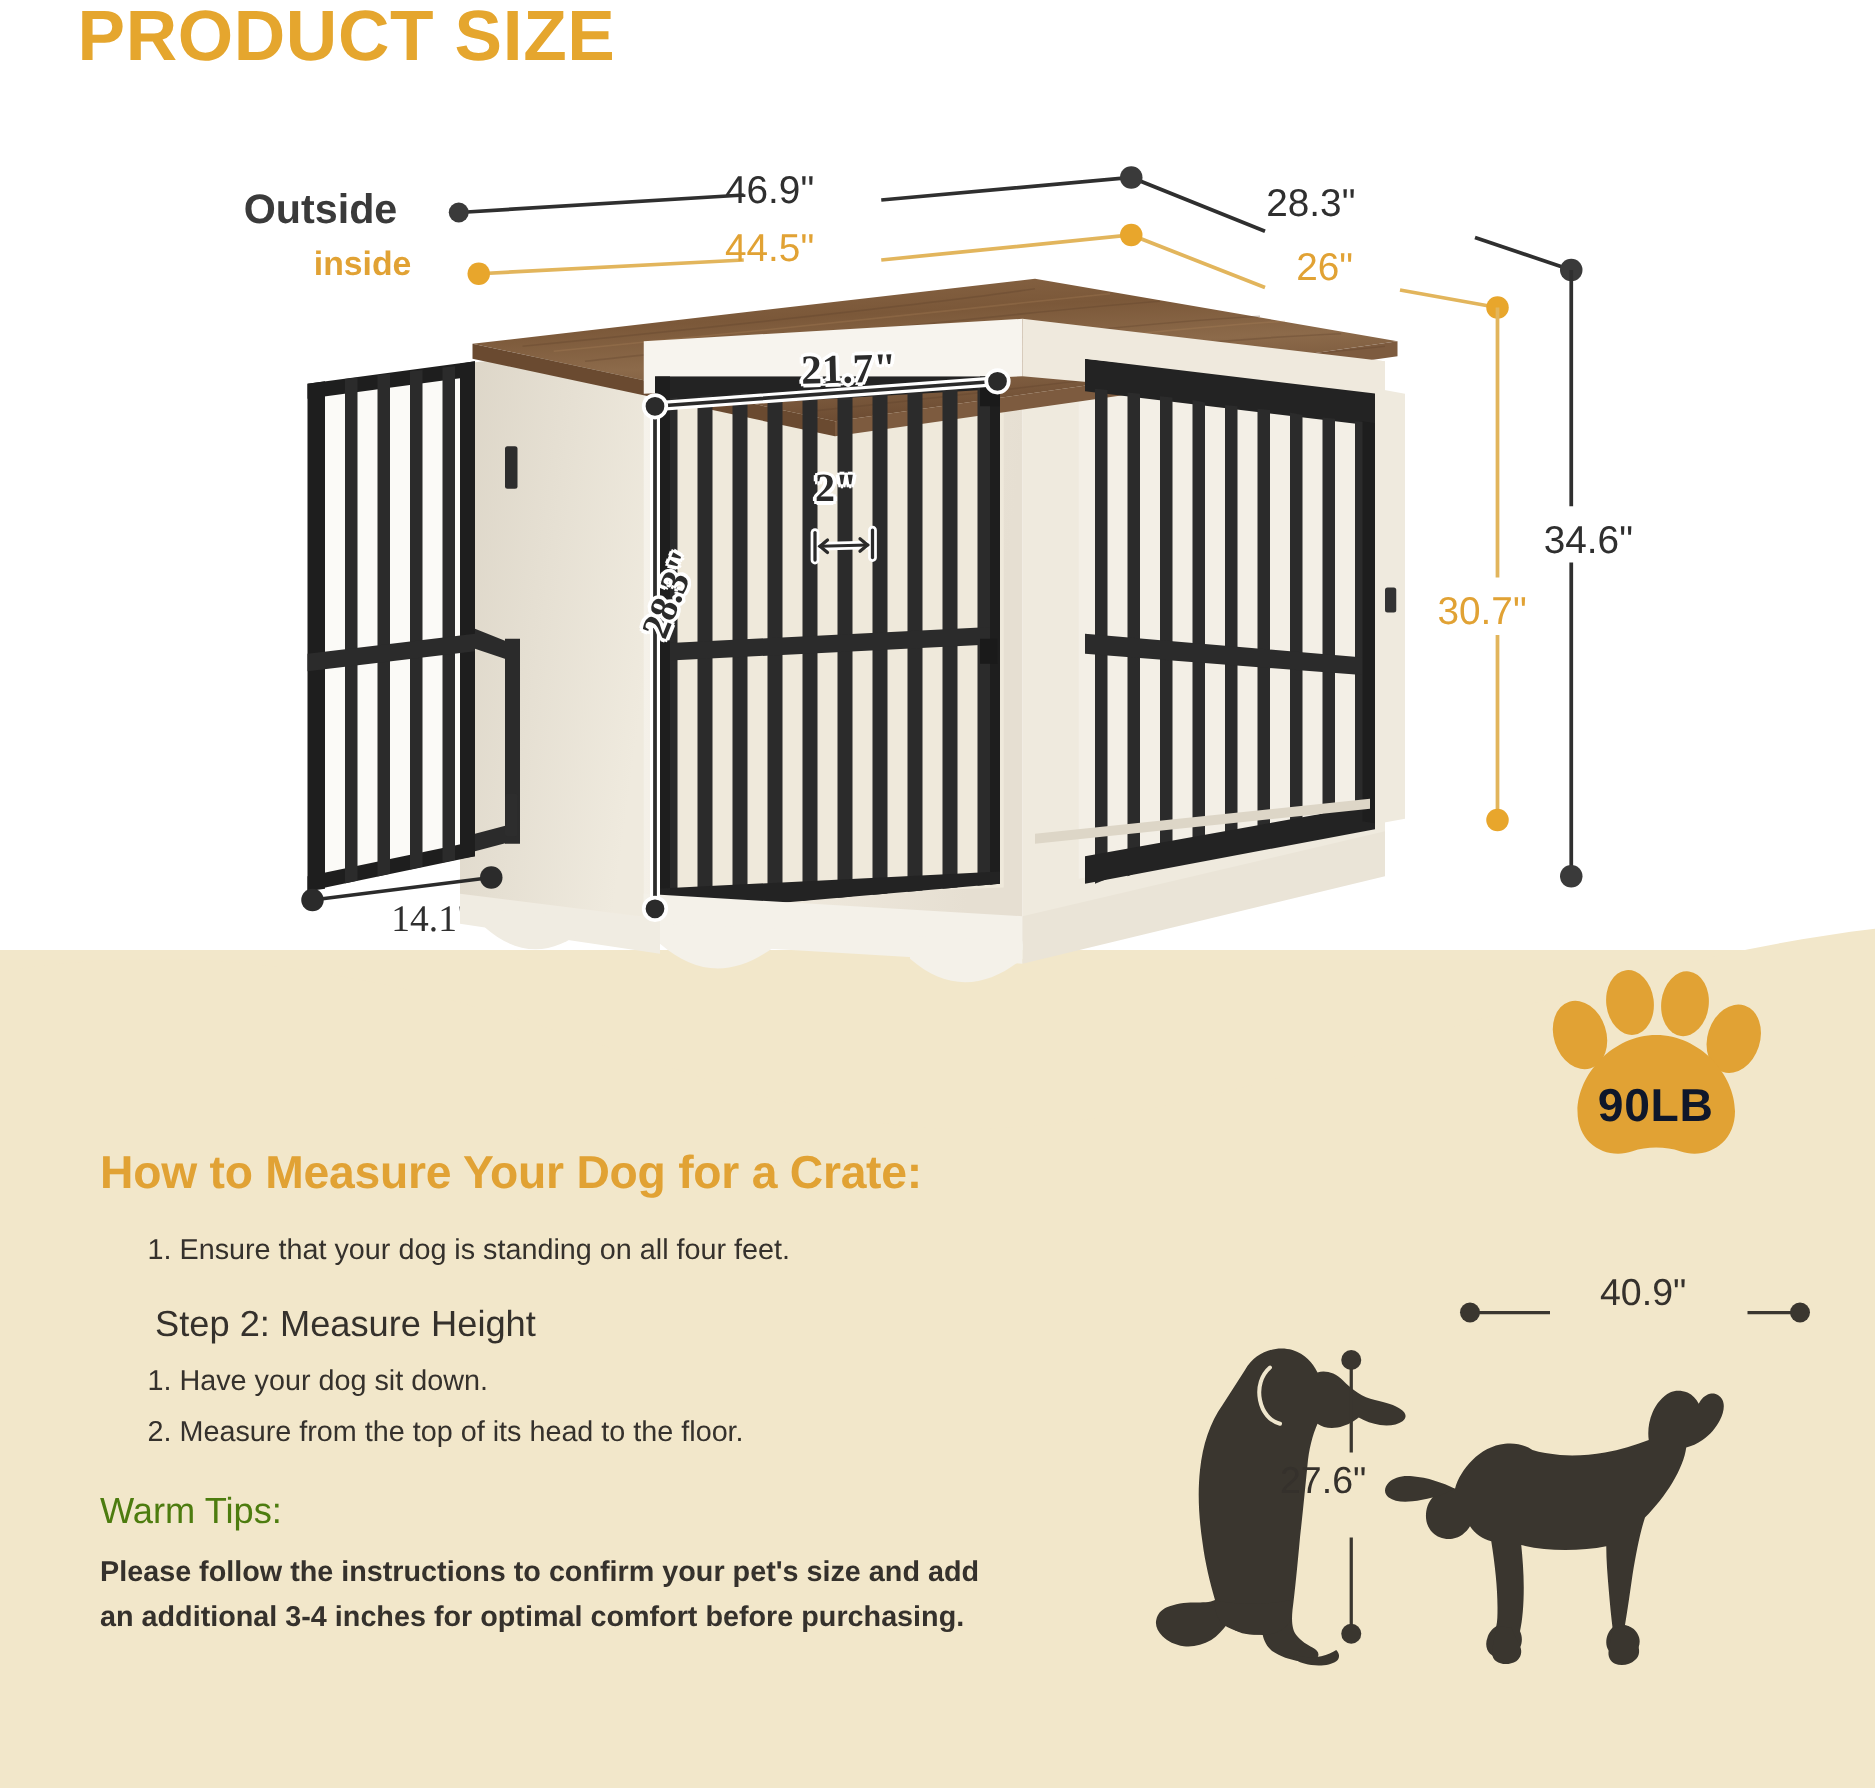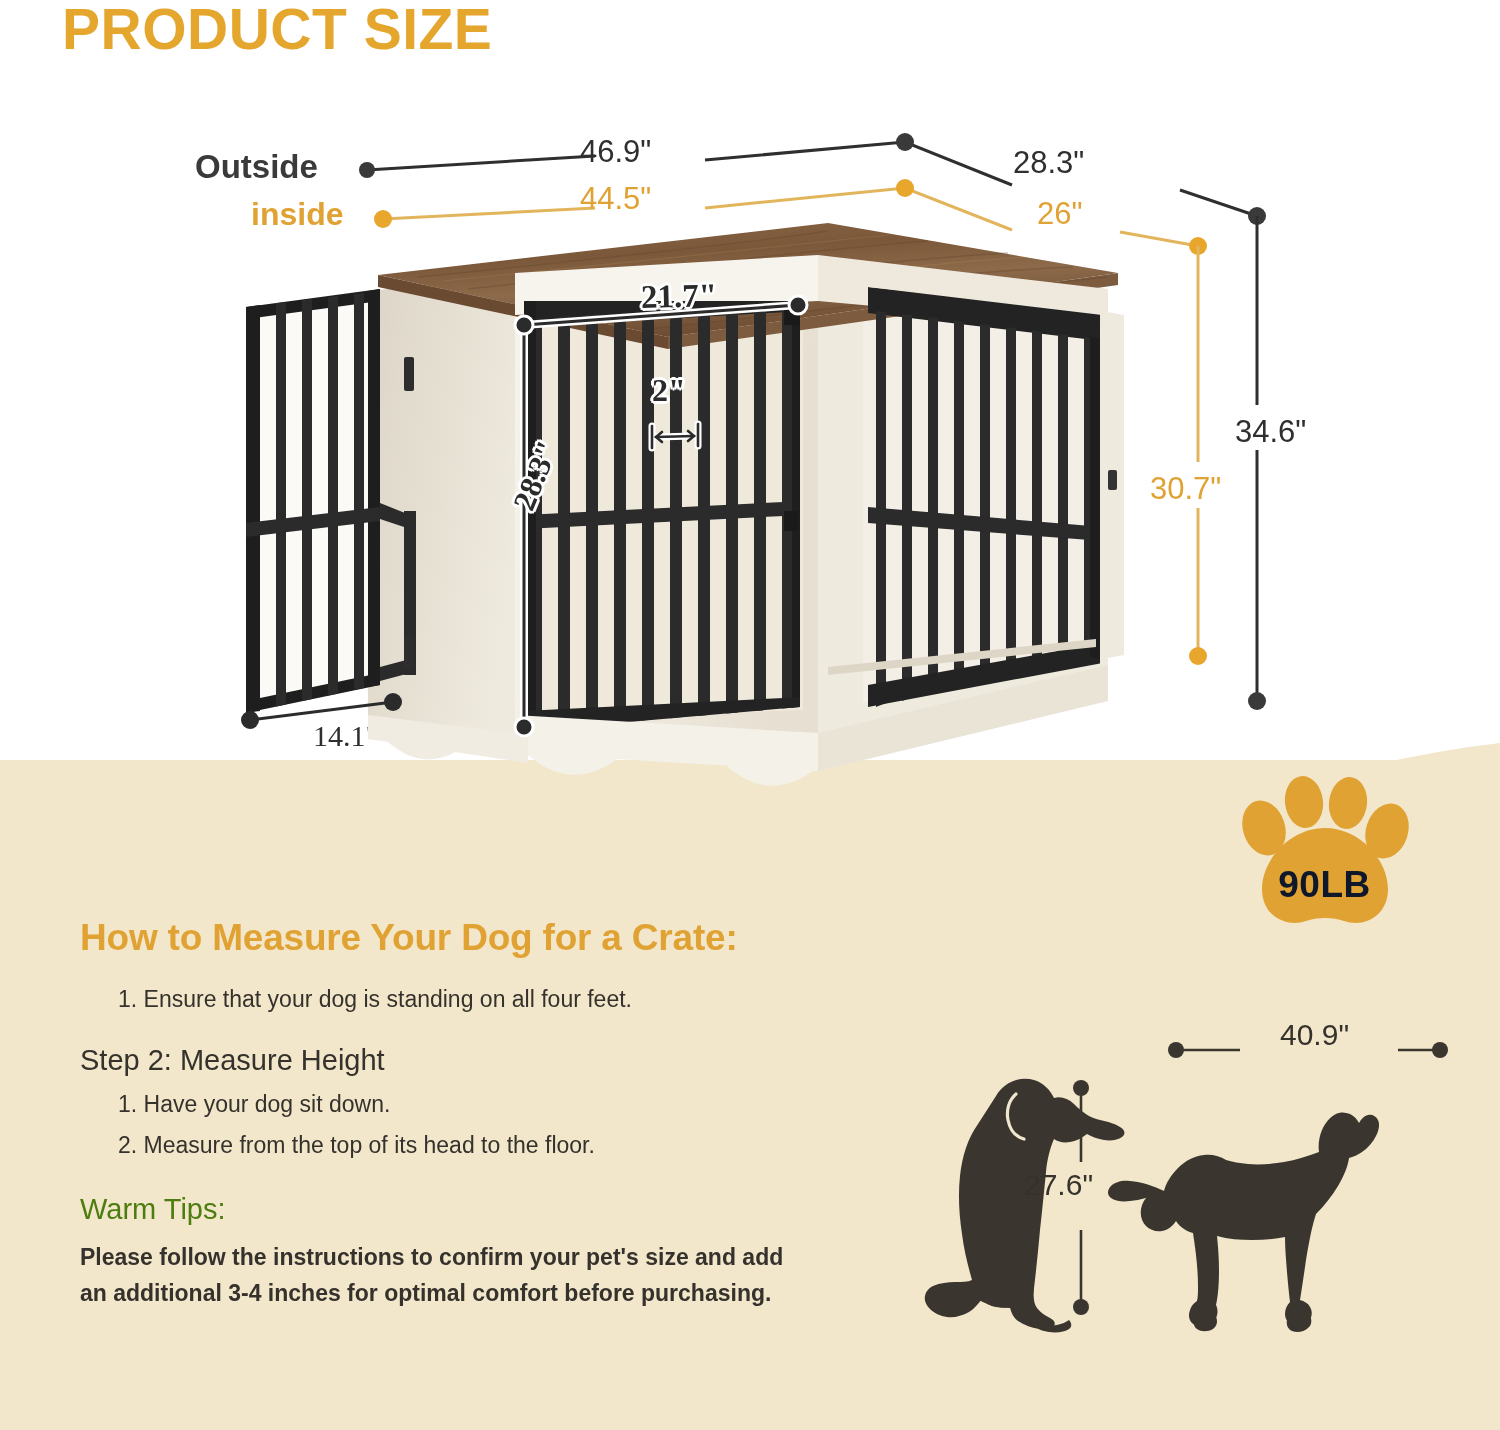--- a/index.html
+++ b/index.html
@@ -28,21 +28,21 @@
   }
 
   
   .legend { position:absolute; left:195px; top:148px; width:420px; height:100px;text-align:center; }
   .legend-outside {
     position:absolute; left:0; top:0;
     font-size:33px; font-weight:bold; color:#3a3a3a;
   }
   .legend-inside {
     position:absolute; left:56px; top:48px;
-    font-size:32px; font-weight:bold; color:#e1a234;
+    font-size:27px; font-weight:bold; color:#e1a234;
   }
 
   
   .dim { position:absolute; white-space:nowrap; font-size:31px; color:#2f2f2f; }
   .dim.gold { color:#e1a234; }
   .dim-46 { left:580px; top:134px; }
   .dim-44 { left:580px; top:181px; }
   .dim-28t { left:1013px; top:145px; }
   .dim-26  { left:1037px; top:196px; }
   .dim-346 { left:1235px; top:414px; }
@@ -74,21 +74,21 @@
   .howto-title {
     font-size:37px; font-weight:bold; color:#e1a234; margin-bottom:26px;
     letter-spacing:-0.2px;
   }
   .step-head {
     font-size:29px; color:#35312c; margin-top:4px; margin-bottom:13px;
   }
   .step-line {
     font-size:23px; color:#35312c; margin-bottom:12px; line-height:1.25;margin-left:38px;
   }
-  .step2 { margin-top:30px; }
+  .step2 { margin-top:30px;margin-left:44px; }
   .warm-head { font-size:29px; color:#4d7c0f; margin-top:34px; margin-bottom:14px; }
   .warm-line {
     font-size:23px; font-weight:bold; color:#35312c;
     line-height:1.55;
   }
 
   
   .paw-badge { position:absolute; left:1232px; top:776px; width:185px; height:160px; }
   .paw-label {
     position:absolute; left:0; top:88px; width:185px; text-align:center;

